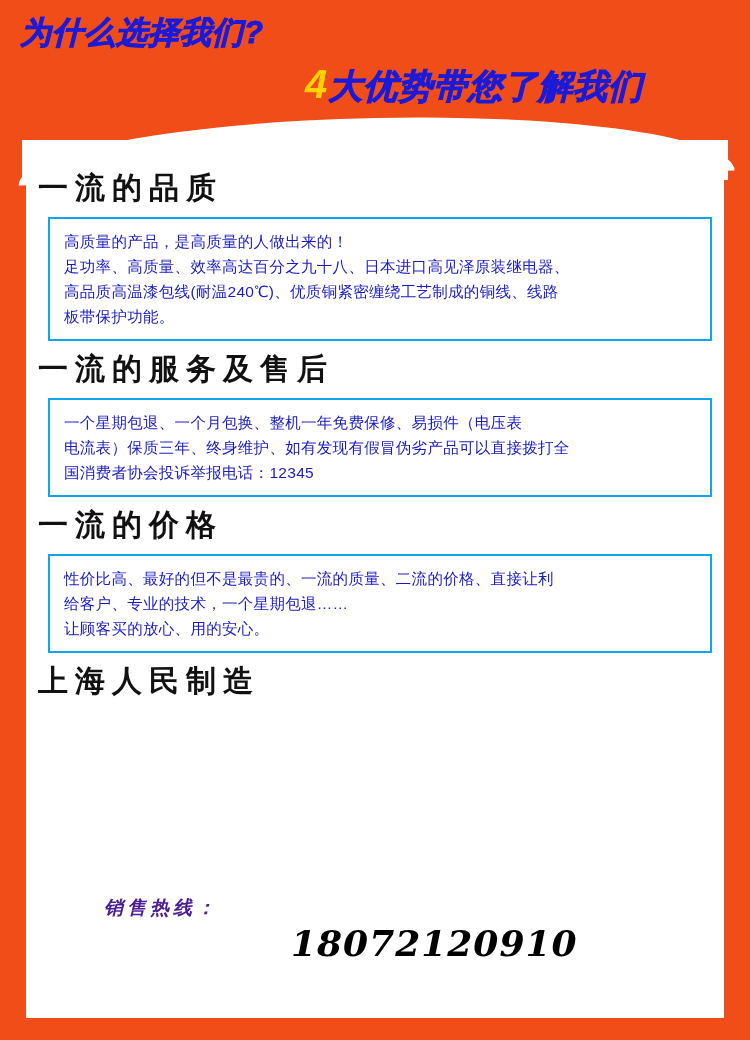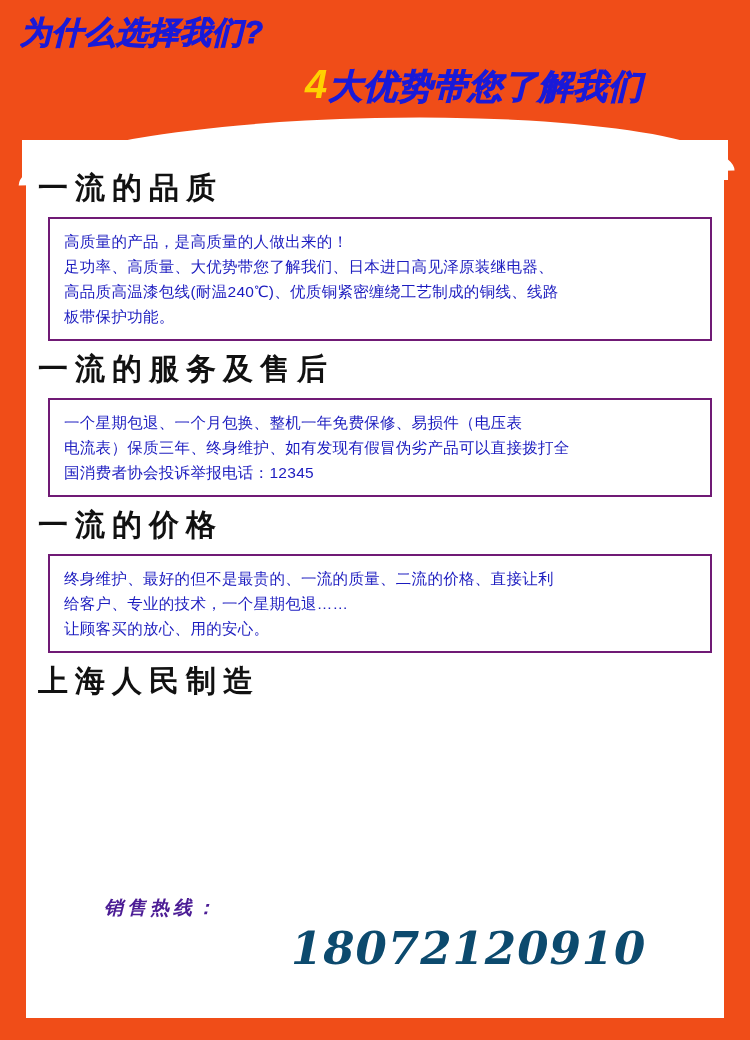--- a/index.html
+++ b/index.html
@@ -124,21 +124,21 @@
   }
   .sec-title {
     font-family: Liberation Sans, sans-serif;
     font-weight: bold;
     font-size: 30px;
     color: #111111;
     letter-spacing: 7px;
     padding: 8px 0 8px 12px;
   }
   .sec-box {
-    border: 2px solid #701a75;
+    border: 2px solid #0ea5e9;
     margin: 0 12px 0 22px;
     padding: 10px 12px 10px 14px;
     box-sizing: border-box;
   }
   .sec-box p {
     margin: 0;
     font-size: 15.5px;
     line-height: 25px;
     color: #1b1bbf;
     letter-spacing: 0.3px;
@@ -163,22 +163,22 @@
     letter-spacing: 4px;
     white-space: nowrap;
   }
   .hotline-number {
     position: absolute;
     left: 265px;
     top: 27px;
     font-family: "DejaVu Serif", serif;
     font-weight: bold;
     font-style: italic;
-    font-size: 45px;
-    color: #0c4a6e;
+    font-size: 36px;
+    color: #000000;
     letter-spacing: 1px;
     white-space: nowrap;
   }
 </style>
 </head>
 <body>
 
 <div class="page">
 
   <div class="frame-top"></div>
@@ -193,39 +193,39 @@
   <div class="hdr-line2">
     <span class="hdr-num">4</span><span class="hdr-rest">大优势带您了解我们</span>
   </div>
 
   <div class="content">
 
     <div class="section">
       <div class="sec-title">一流的品质</div>
       <div class="sec-box">
         <p>高质量的产品，是高质量的人做出来的！</p>
-        <p>足功率、高质量、大优势带您了解我们、日本进口高见泽原装继电器、</p>
+        <p>足功率、高质量、效率高达百分之九十八、日本进口高见泽原装继电器、</p>
         <p>高品质高温漆包线(耐温240℃)、优质铜紧密缠绕工艺制成的铜线、线路</p>
         <p>板带保护功能。</p>
       </div>
     </div>
 
     <div class="section">
       <div class="sec-title">一流的服务及售后</div>
       <div class="sec-box">
         <p>一个星期包退、一个月包换、整机一年免费保修、易损件（电压表</p>
         <p>电流表）保质三年、终身维护、如有发现有假冒伪劣产品可以直接拨打全</p>
         <p>国消费者协会投诉举报电话：12345</p>
       </div>
     </div>
 
     <div class="section">
       <div class="sec-title">一流的价格</div>
       <div class="sec-box">
-        <p>终身维护、最好的但不是最贵的、一流的质量、二流的价格、直接让利</p>
+        <p>性价比高、最好的但不是最贵的、一流的质量、二流的价格、直接让利</p>
         <p>给客户、专业的技术，一个星期包退……</p>
         <p>让顾客买的放心、用的安心。</p>
       </div>
     </div>
 
     <div class="section">
       <div class="sec-title">上海人民制造</div>
     </div>
 
     <div class="hotline">

